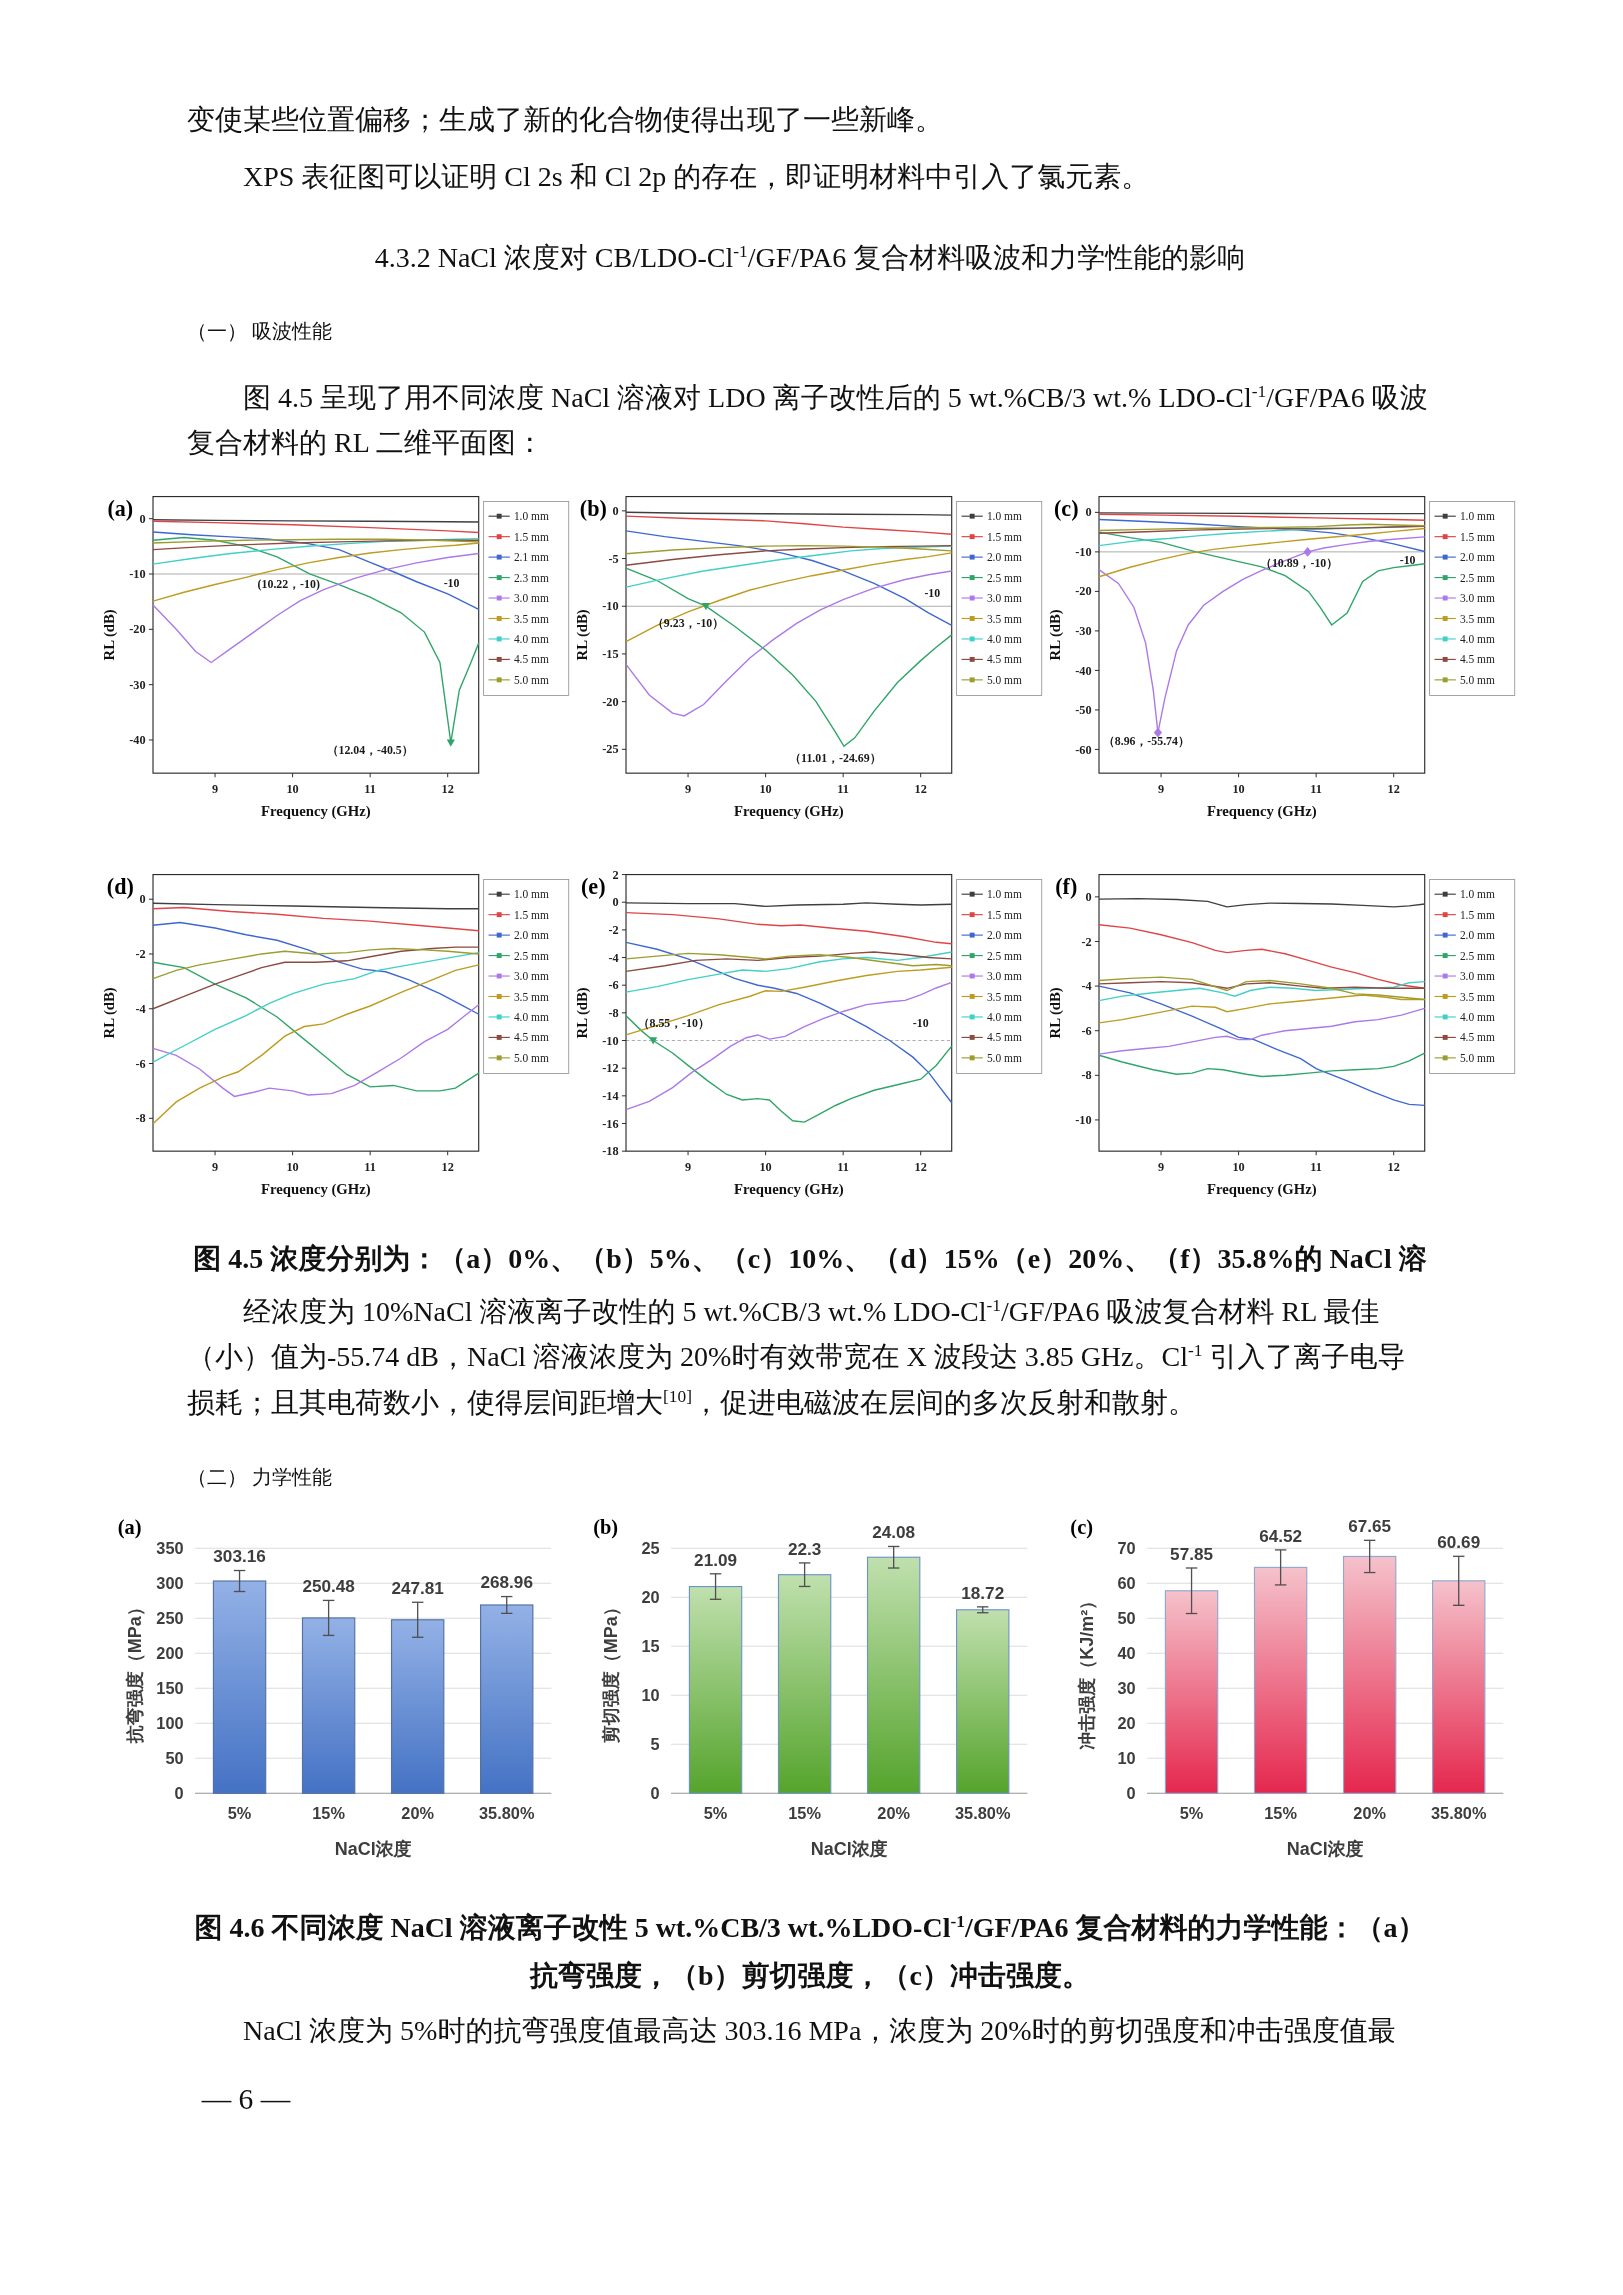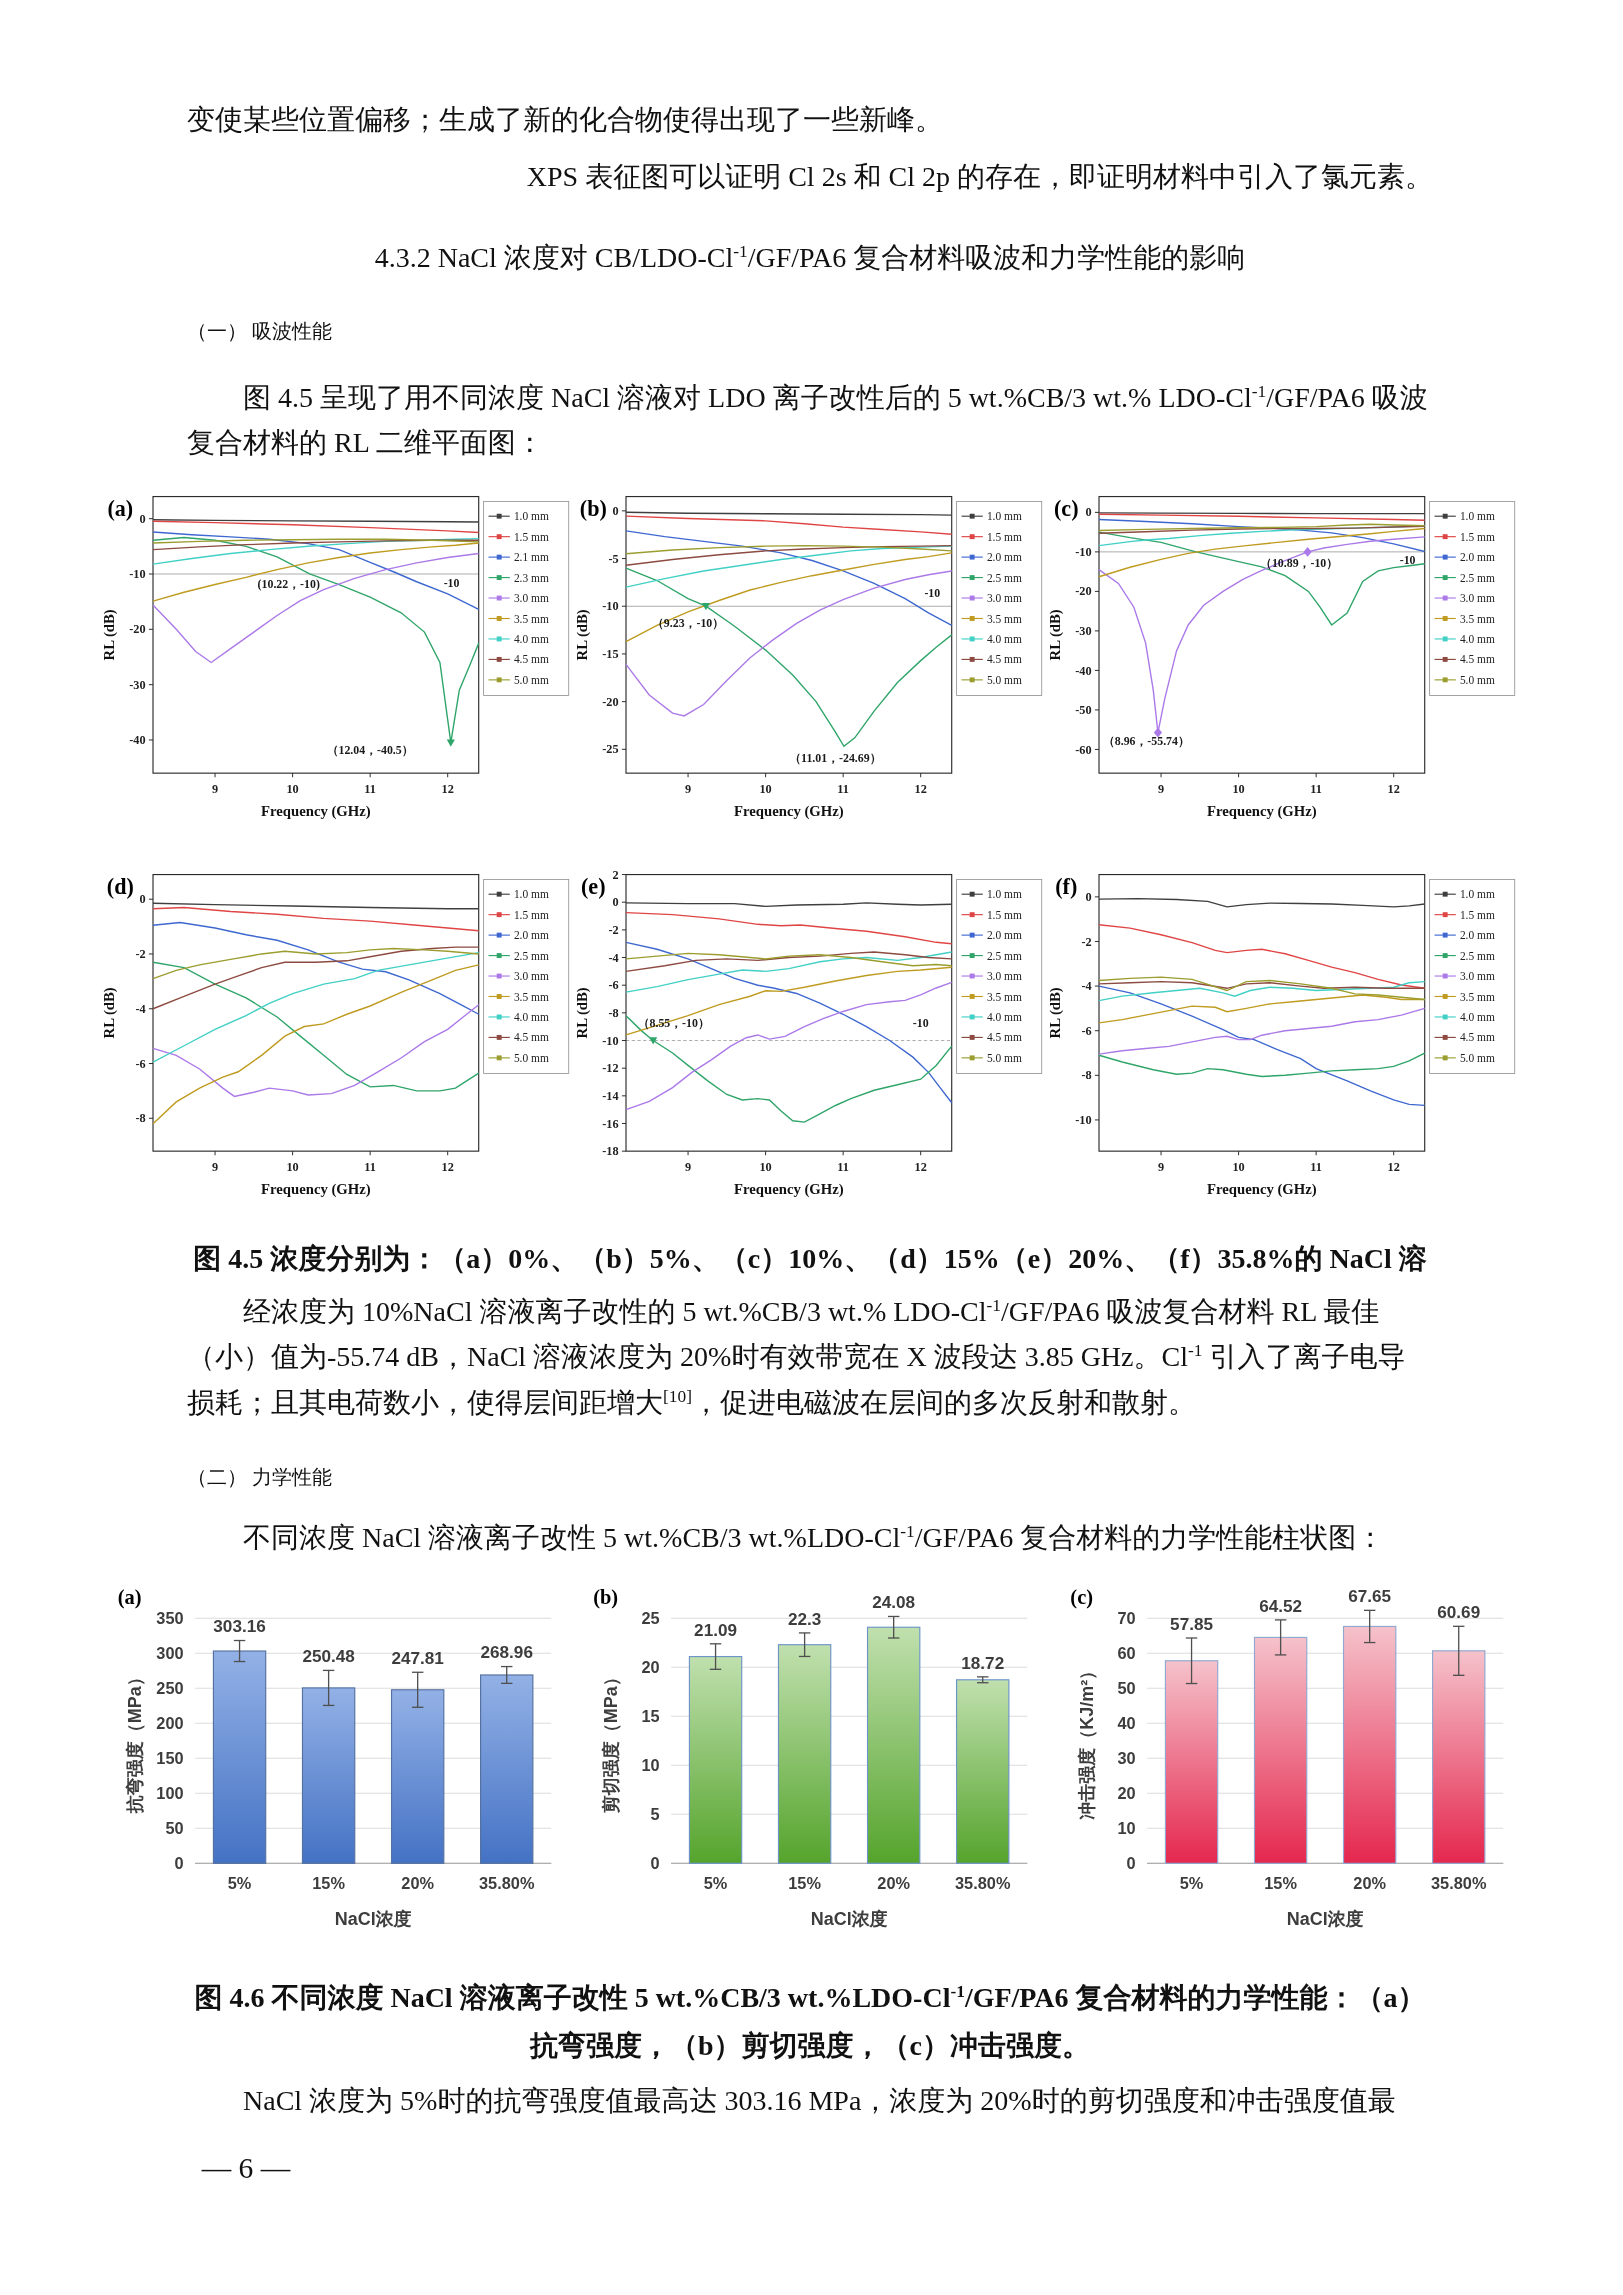--- a/index.html
+++ b/index.html
@@ -5,21 +5,21 @@
   html,body{margin:0;padding:0;background:#ffffff;}
   .page{
     width:1623px;height:2295px;overflow:hidden;position:relative;
     background:#ffffff;color:#111;
     font-family:"Liberation Serif","DejaVu Serif",serif;
     box-sizing:border-box;
     padding:97px 190px 0 187px;
   }
   .body-text{font-size:28px;line-height:1.62;margin:0;}
   .indent{text-indent:2em;}
-  .mt-sm{margin-top:11.5px;text-align:right;}
+  .mt-sm{margin-top:11.5px;}
   .heading{font-size:28px;font-weight:normal;margin:38px 0 0 0;line-height:1.5;text-align:center;}
   .section-line{font-size:20px;margin:39px 0 0 0;}
   .para3{margin-top:29.5px;}
   .caption{font-size:28px;font-weight:bold;text-align:center;line-height:1.7;margin:0;}
   .cap45{margin-top:14.7px;}
   .cap46{margin-top:11.5px;text-align:center;}
   .p4{margin-top:6.5px;}
   .sec2{}
   .p5{margin-top:24.5px;}
   .p6{margin-top:8.2px;}
@@ -452,21 +452,20 @@
         <text x="507" y="218" font-size="14" text-anchor="start" fill="#222" font-weight="normal">4.5 mm</text>
         <line x1="476" y1="238" x2="502" y2="238" stroke="#9b9d2f" stroke-width="1.4"></line>
         <rect x="486" y="235" width="6" height="6" fill="#9b9d2f"></rect>
         <text x="507" y="243" font-size="14" text-anchor="start" fill="#222" font-weight="normal">5.0 mm</text>
       </svg>
     </div>
 
   <p class="caption cap45"><span>图 4.5 浓度分别为：（a）0%、（b）5%、（c）10%、（d）15%（e）20%、（f）35.8%的 NaCl 溶</span></p>
   <p class="body-text indent p4"><span>经浓度为 10%NaCl 溶液离子改性的 5 wt.%CB/3 wt.% LDO-Cl</span><sup>-1</sup><span>/GF/PA6 吸波复合材料 RL 最佳（小）值为-55.74 dB，NaCl 溶液浓度为 20%时有效带宽在 X 波段达 3.85 GHz。Cl</span><sup>-1</sup><span> 引入了离子电导损耗；且其电荷数小，使得层间距增大</span><sup>[10]</sup><span>，促进电磁波在层间的多次反射和散射。</span></p>
   <p class="section-line sec2">（二） 力学性能</p>
-  <p class="body-text indent p5"><span>不同浓度 NaCl 溶液离子改性 5 wt.%CB/3 wt.%LDO-Cl</span><sup>-1</sup><span>/GF/PA6 复合材料的力学性能柱状图：</span></p>
 
   <div class="bar-grid" id="fig46">
       <svg width="468" height="384" viewBox="0 0 572 470">
         <defs>
           <linearGradient id="barg0" x1="0" y1="0" x2="0" y2="1">
             <stop offset="0%" stop-color="#93b1e6"></stop>
             <stop offset="100%" stop-color="#4472c4"></stop>
           </linearGradient>
         </defs>
         <text x="20" y="30" font-size="25" text-anchor="middle" fill="#000" font-weight="bold" class="serifed">(a)</text>

